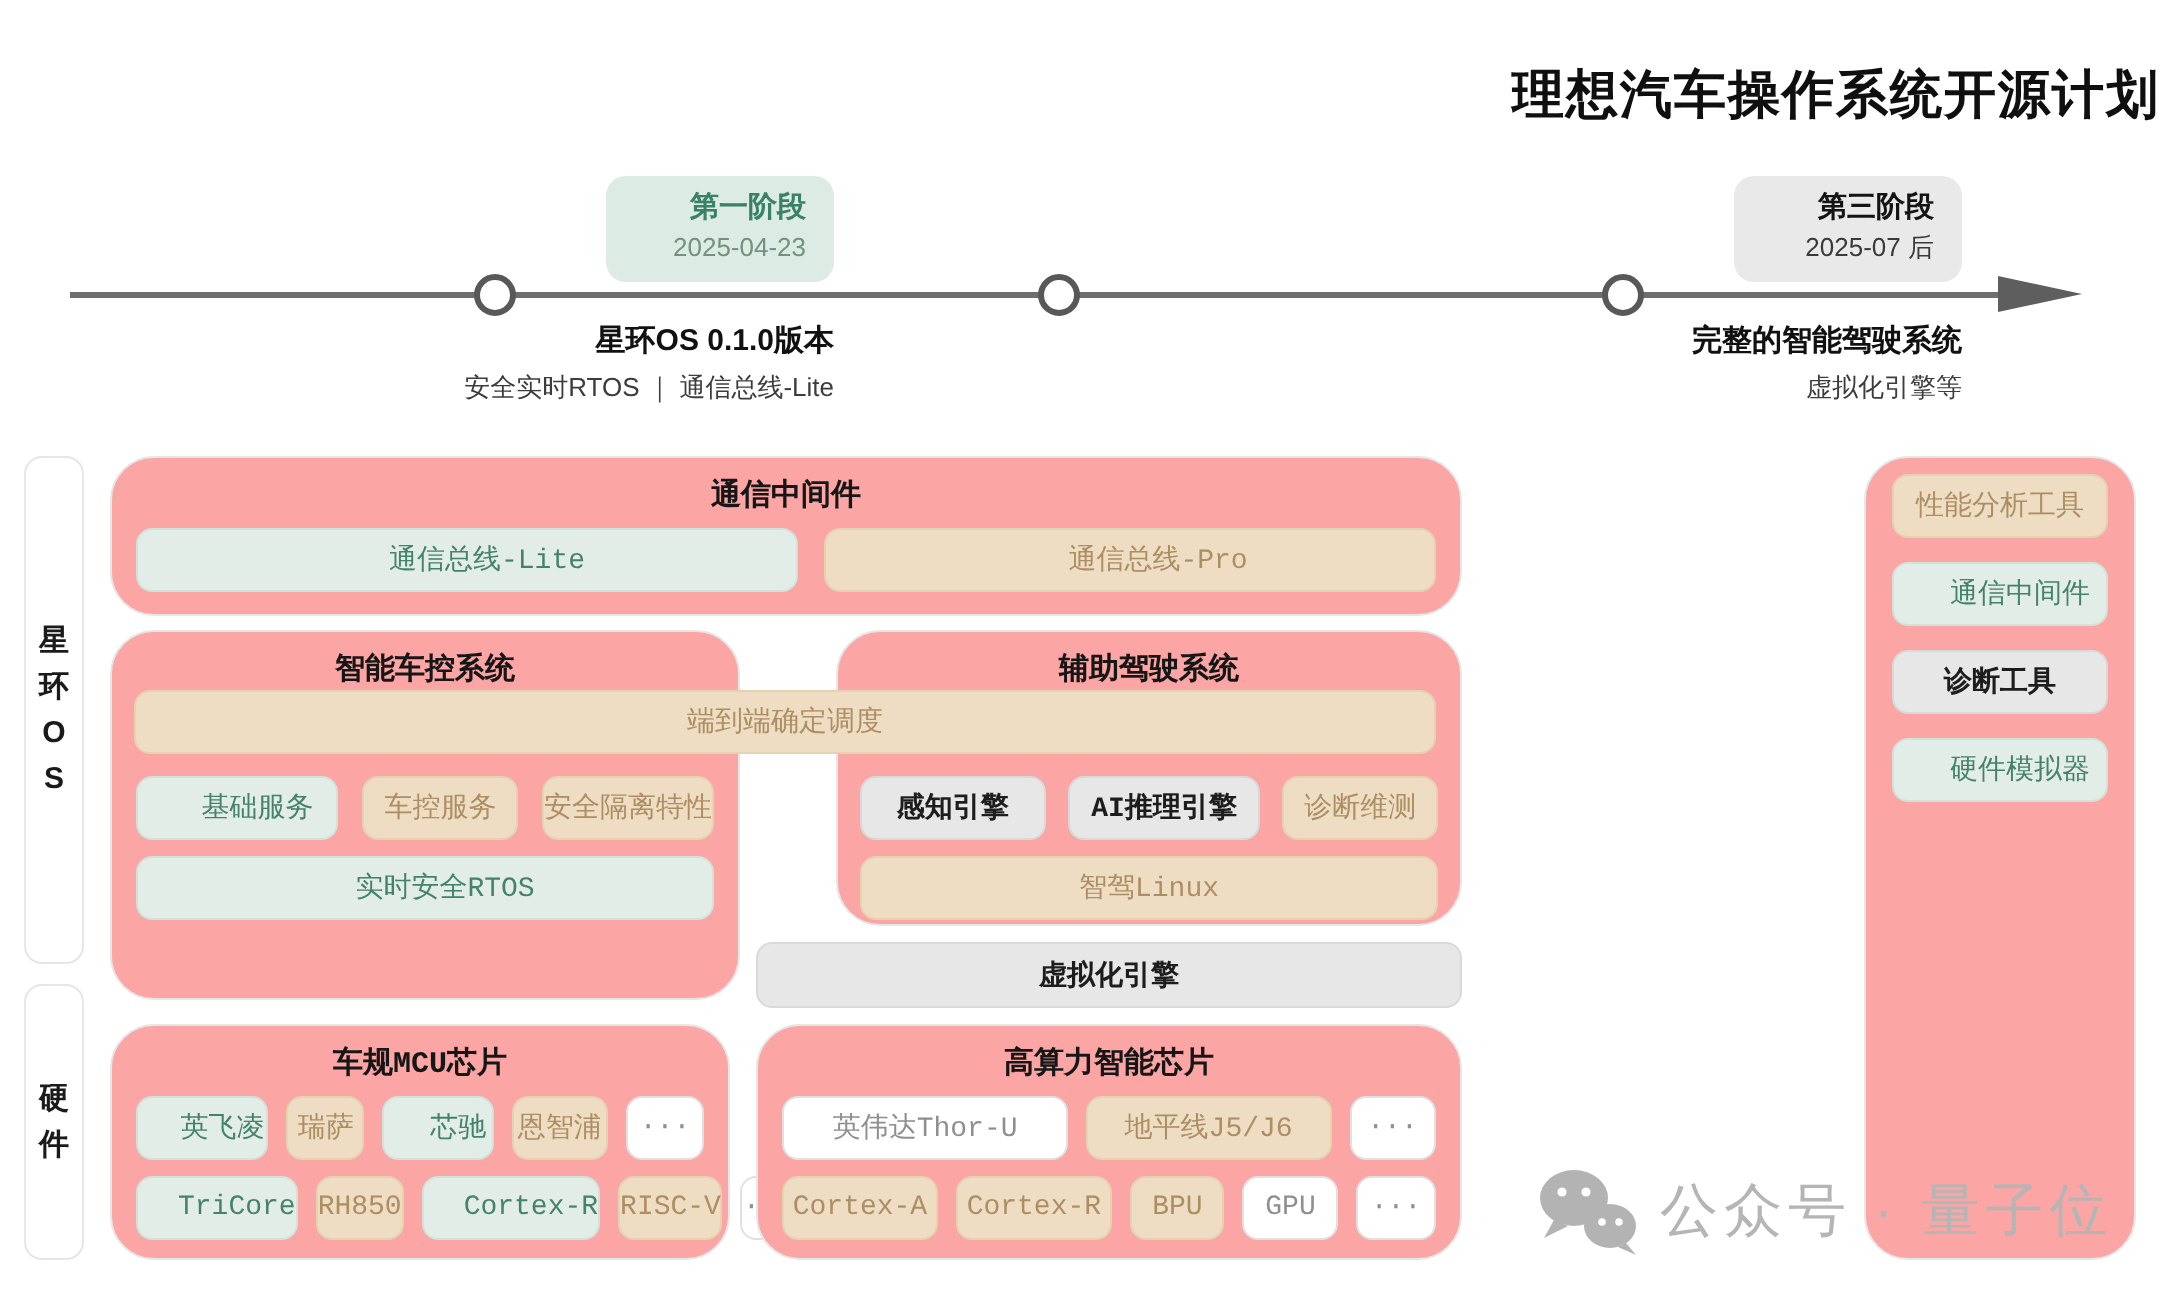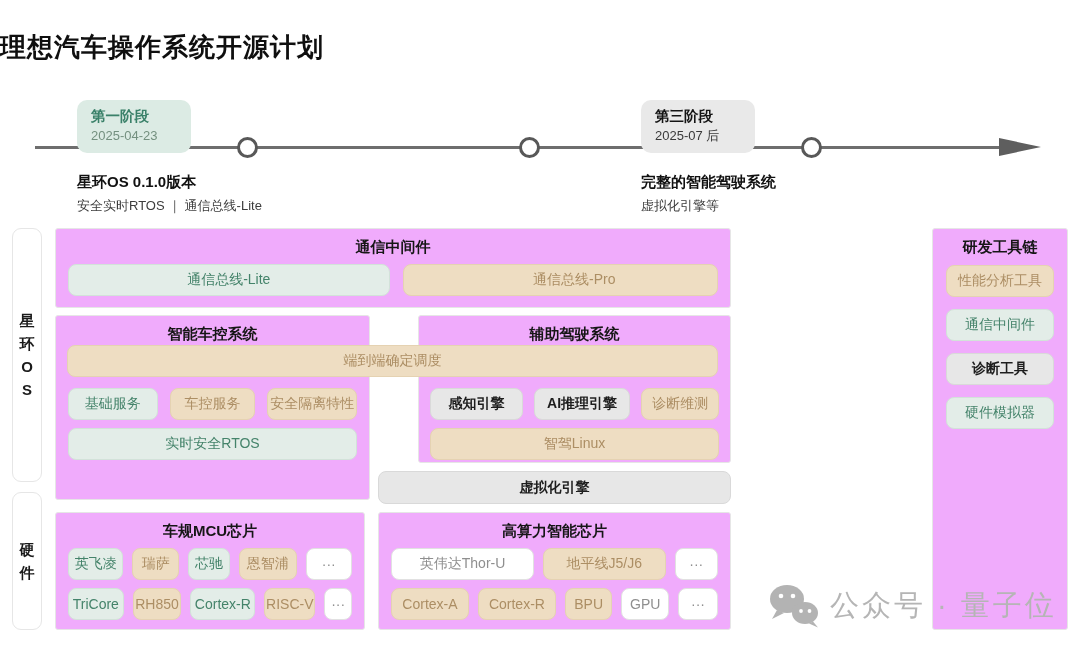--- a/index.html
+++ b/index.html
@@ -1,47 +1,47 @@
 <!DOCTYPE html>
 <html><head>
 <meta charset="utf-8">
 <style>
   html,body{margin:0;padding:0;background:#fff;}
   .frame{position:relative;width:1080px;height:656px;background:#ffffff;overflow:hidden;
          font-family:"Liberation Sans","DejaVu Sans",sans-serif;color:#111;}
-  .page-title{position:absolute;left:0;top:30px;width:1080px;text-align:left;
+  .page-title{position:absolute;left:0;top:30px;width:1080px;text-align:right;
               font-size:26px;font-weight:700;letter-spacing:1px;color:#0f0f0f;}
   
   .tl-line{position:absolute;left:35px;top:146px;width:966px;height:3px;background:#6e6e6e;}
   .tl-arrow{position:absolute;left:999px;top:138px;width:0;height:0;
             border-left:42px solid #5e5e5e;border-top:9px solid transparent;border-bottom:9px solid transparent;}
   .tl-node{position:absolute;top:137px;width:21px;height:21px;border-radius:50%;
            background:#fff;border:3.5px solid #585858;box-sizing:border-box;}
-  .phase{position:absolute;top:100px;width:340px;text-align:left;}
+  .phase{position:absolute;top:88px;width:340px;text-align:right;}
   .badge{display:inline-block;min-width:86px;padding:6px 14px 8px;border-radius:10px;}
   .badge .p-name{font-size:14.5px;font-weight:700;line-height:1.45;}
   .badge .p-date{font-size:13px;line-height:1.35;}
   .badge.green{background:#dcebe4;}
   .badge.green .p-name{color:#3a8169;} .badge.green .p-date{color:#74907f;}
   .badge.tan{background:#f2e3ca;}
   .badge.tan .p-name{color:#6f604c;} .badge.tan .p-date{color:#9e8e74;}
   .badge.grey{background:#e9e9e9;}
   .badge.grey .p-name{color:#141414;} .badge.grey .p-date{color:#3a3a3a;}
   .m-title{position:absolute;top:73px;left:0;width:100%;font-size:15px;font-weight:700;color:#111;}
   .m-detail{position:absolute;top:97px;left:0;width:100%;font-size:13px;color:#3c3c3c;}
   
-  .panel{position:absolute;background:#f0abfc;border:1.5px solid #e6e6e6;border-radius:3px;box-sizing:border-box;}
+  .panel{position:absolute;background:#fca5a5;border:1.5px solid #e6e6e6;border-radius:22px;box-sizing:border-box;font-family:Liberation Mono, monospace;}
   .panel-title{text-align:center;font-size:15px;font-weight:700;color:#161616;padding-top:9px;}
   .rail{position:absolute;left:12px;width:30px;background:#fff;border:1.5px solid #e6e6e6;border-radius:9px;
         box-sizing:border-box;display:flex;align-items:center;justify-content:center;}
   .rail span{white-space:pre-line;text-align:center;font-size:15px;font-weight:600;line-height:1.55;color:#1a1a1a;}
   
   .chip{display:flex;align-items:center;justify-content:center;height:32px;border-radius:8px;
         font-size:14px;box-sizing:border-box;white-space:nowrap;}
-  .chip.green{background:#e3ede8;border:1px solid #d2e2d9;color:#44836a;}
+  .chip.green{background:#e3ede8;border:1px solid #d2e2d9;color:#44836a;padding-left:20px;}
   .chip.tan{background:#eeddc2;border:1px solid #e5d2b2;color:#ac8e64;}
   .chip.gray{background:#e7e7e7;border:1px solid #d9d9d9;color:#1d1d1d;font-weight:600;}
   .chip.white{background:#ffffff;border:1px solid #e1e1e1;color:#8f8f8f;}
   .row{display:flex;}
   .bar{position:absolute;}
   
   .watermark{position:absolute;left:768px;top:584px;display:flex;align-items:center;gap:10px;}
   .watermark .wm-text{font-size:29px;color:#b5b5b5;letter-spacing:3px;font-weight:500;}
 </style>
 </head>
@@ -151,21 +151,20 @@
       <div class="chip tan" style="flex:2;">Cortex-A</div>
       <div class="chip tan" style="flex:2;">Cortex-R</div>
       <div class="chip tan" style="flex:1.2;">BPU</div>
       <div class="chip white" style="flex:1.2;">GPU</div>
       <div class="chip white" style="flex:1;">···</div>
     </div>
   </div>
 
 
   <div class="panel" style="left:932px;top:228px;width:136px;height:402px;">
-    <div class="panel-title">研发工具链</div>
     <div style="display:flex;flex-direction:column;gap:12px;margin:8px 13px 0;">
       <div class="chip tan">性能分析工具</div>
       <div class="chip green">通信中间件</div>
       <div class="chip gray">诊断工具</div>
       <div class="chip green">硬件模拟器</div>
     </div>
   </div>
 
   <div class="watermark">
     <svg width="52" height="44" viewBox="0 0 52 44">

